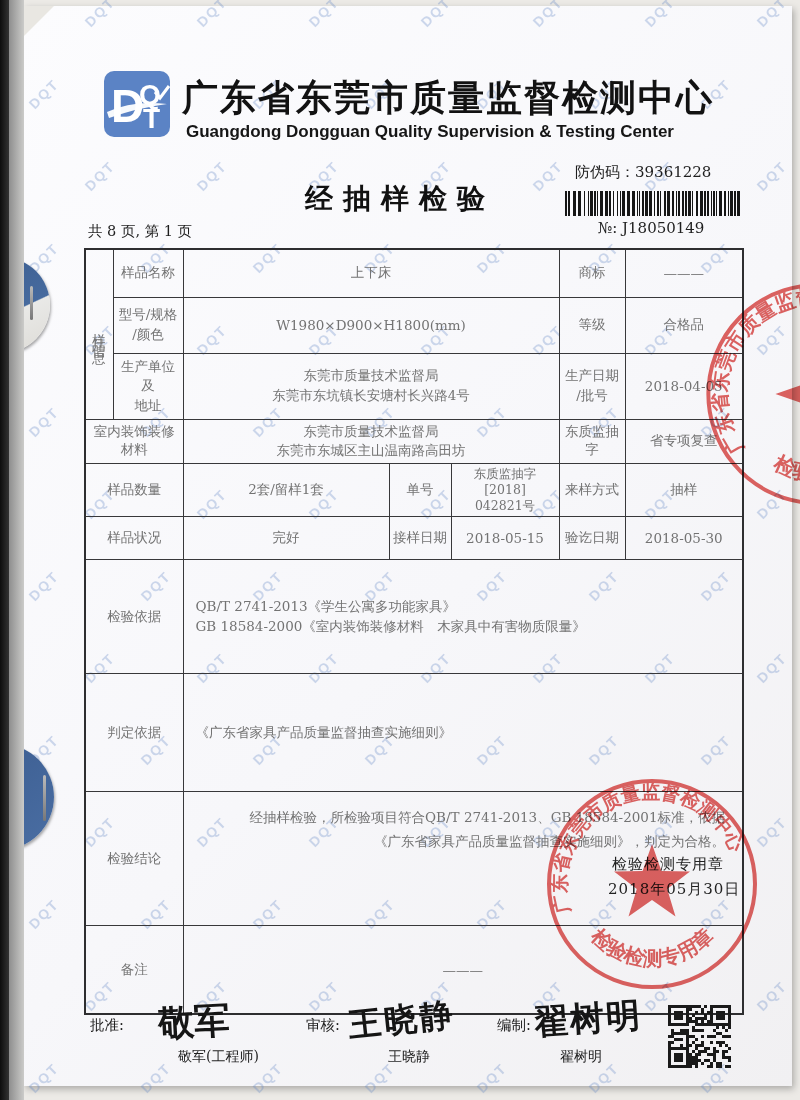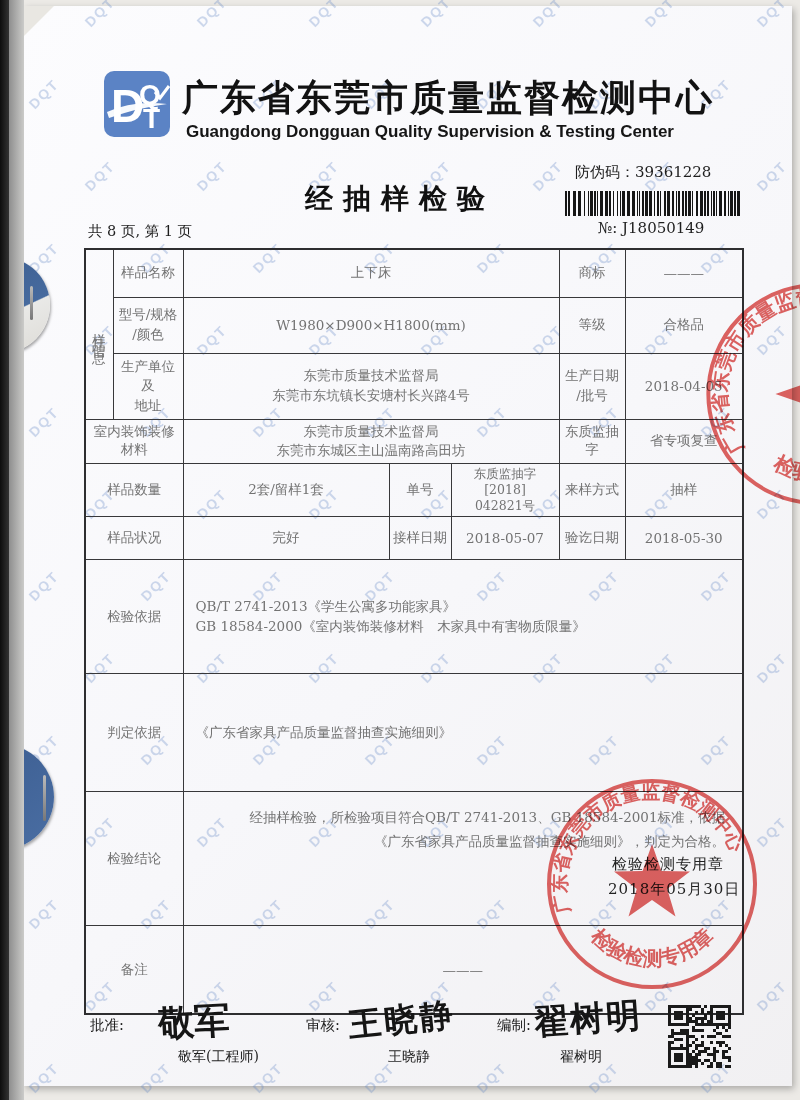--- a/index.html
+++ b/index.html
@@ -354,21 +354,21 @@
         <td>单号</td>
         <td class="ml small">东质监抽字[2018]
 042821号</td>
         <td>来样方式</td>
         <td>抽样</td>
       </tr>
       <tr style="height:43px">
         <td colspan="2">样品状况</td>
         <td>完好</td>
         <td>接样日期</td>
-        <td>2018-05-07</td>
+        <td>2018-05-15</td>
         <td>验讫日期</td>
         <td>2018-05-30</td>
       </tr>
       <tr style="height:114px">
         <td colspan="2">检验依据</td>
         <td colspan="5" class="ml cell-left">QB/T 2741-2013《学生公寓多功能家具》
 GB 18584-2000《室内装饰装修材料　木家具中有害物质限量》</td>
       </tr>
       <tr style="height:118px">
         <td colspan="2">判定依据</td>

